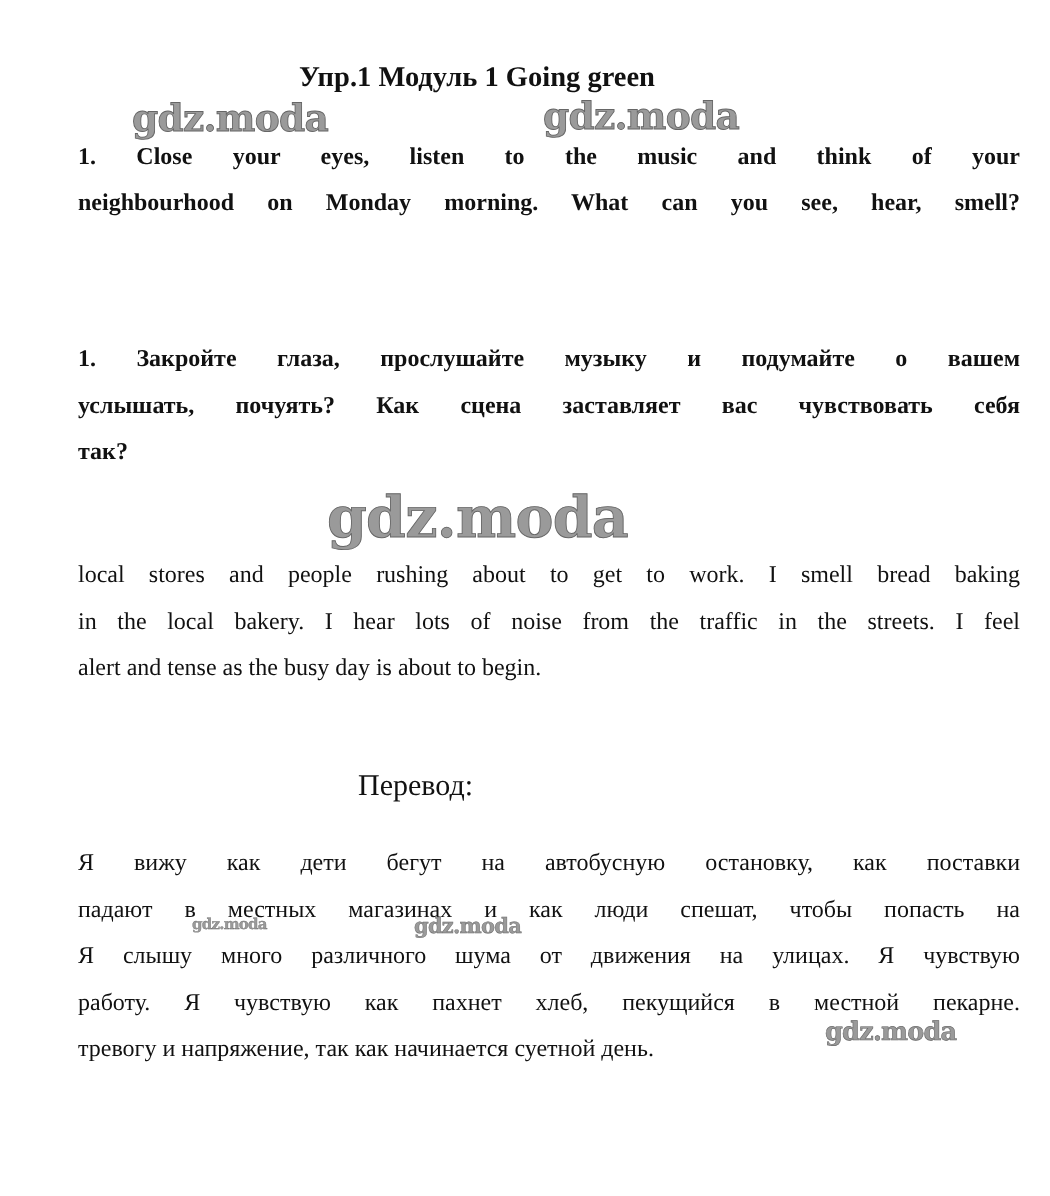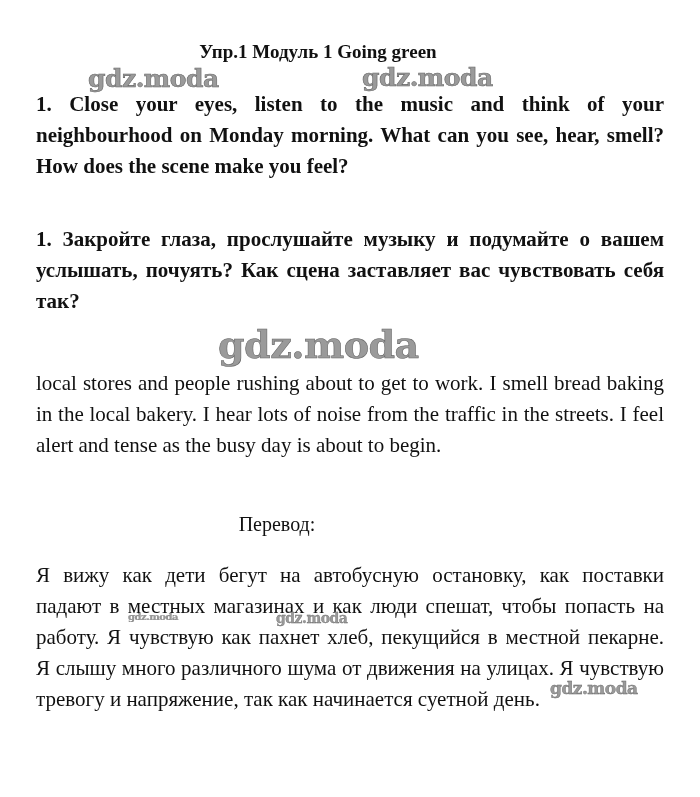--- a/index.html
+++ b/index.html
@@ -5,21 +5,21 @@
   html, body { margin: 0; padding: 0; }
   body {
     width: 700px; height: 797px; background: #ffffff; position: relative; overflow: hidden;
     font-family: "Liberation Serif", "DejaVu Serif", serif; color: #111;
   }
   .title {
     position: absolute; top: 40px; left: 0; width: 636px; text-align: center;
     font-weight: bold; font-size: 19px; line-height: 24px;
   }
   .para {
-    position: absolute; left: 36px; width: 628px; font-size: 21px; line-height: 31px;
+    position: absolute; left: 52px; width: 628px; font-size: 16px; line-height: 31px;
     text-align: justify; margin: 0;
   }
   .para span.line { display: block; text-align: justify; text-align-last: justify; white-space: nowrap; }
   .para span.line.last { text-align-last: left; }
   .bold { font-weight: bold; }
   .center { position: absolute; left: 0; width: 554px; text-align: center; font-size: 20px; line-height: 24px; }
   .wm {
     position: absolute; font-family: "DejaVu Serif", serif; font-weight: bold;
     color: #9a9a9a; -webkit-text-stroke: 0.6px #666; letter-spacing: -0.5px; white-space: nowrap;
   }
@@ -28,21 +28,20 @@
 <body>
 
 <div class="title">Упр.1 Модуль 1 Going green</div>
 
 <span class="wm" style="left:88px; top:64px; font-size:25px;">gdz.moda</span>
 <span class="wm" style="left:362px; top:63px; font-size:25px;">gdz.moda</span>
 
 <div class="para bold" style="top:89px;">
   <span class="line">1. Close your eyes, listen to the music and think of your</span>
   <span class="line">neighbourhood on Monday morning. What can you see, hear, smell?</span>
-  <span class="line last">How does the scene make you feel?</span>
 </div>
 
 <div class="para bold" style="top:224px;">
   <span class="line">1. Закройте глаза, прослушайте музыку и подумайте о вашем</span>
   <span class="line">услышать, почуять? Как сцена заставляет вас чувствовать себя</span>
   <span class="line last">так?</span>
 </div>
 
 <span class="wm" style="left:218px; top:322px; font-size:38px;">gdz.moda</span>
 
@@ -50,20 +49,20 @@
   <span class="line">local stores and people rushing about to get to work. I smell bread baking</span>
   <span class="line">in the local bakery. I hear lots of noise from the traffic in the streets. I feel</span>
   <span class="line last">alert and tense as the busy day is about to begin.</span>
 </div>
 
 <div class="center" style="top:512px;">Перевод:</div>
 
 <div class="para" style="top:560px;">
   <span class="line">Я вижу как дети бегут на автобусную остановку, как поставки</span>
   <span class="line">падают в местных магазинах и как люди спешат, чтобы попасть на</span>
+  <span class="line">Я слышу много различного шума от движения на улицах. Я чувствую</span>
   <span class="line">работу. Я чувствую как пахнет хлеб, пекущийся в местной пекарне.</span>
-  <span class="line">Я слышу много различного шума от движения на улицах. Я чувствую</span>
   <span class="line last">тревогу и напряжение, так как начинается суетной день.</span>
 </div>
 
 <span class="wm" style="left:128px; top:611px; font-size:10px; -webkit-text-stroke:0.2px #666;">gdz.moda</span>
 <span class="wm" style="left:276px; top:610px; font-size:14px; -webkit-text-stroke:0.3px #666;">gdz.moda</span>
 <span class="wm" style="left:550px; top:678px; font-size:17px; -webkit-text-stroke:0.4px #666;">gdz.moda</span>
 
 </body></html>

